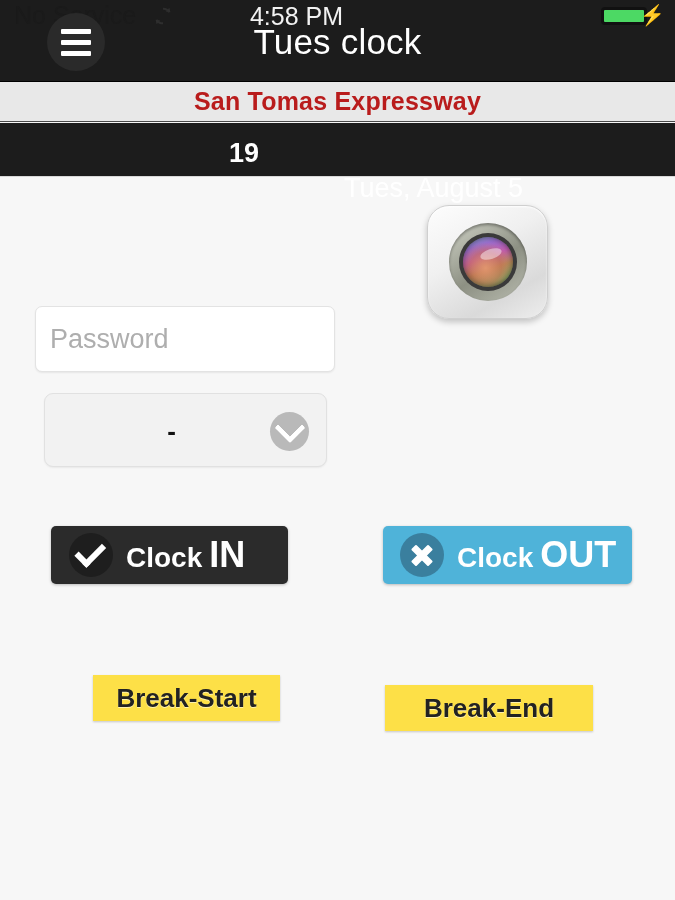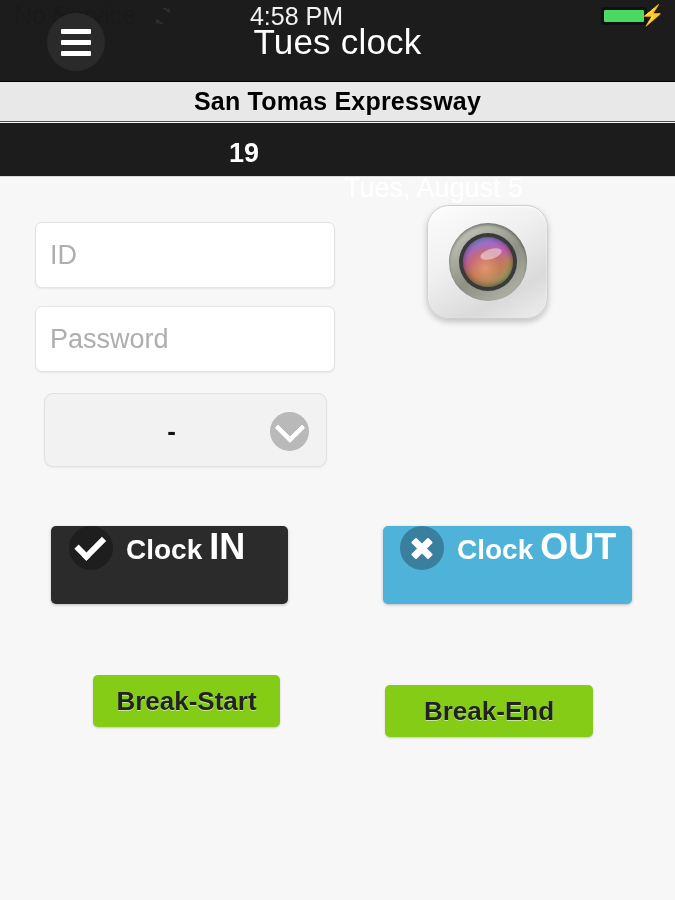--- a/index.html
+++ b/index.html
@@ -74,21 +74,21 @@
 
   
   .location-bar {
     position: absolute; top: 82px; left: 0; width: 675px; height: 40px;
     background: #e8e8e8;
     border-bottom: 1px solid #4a4a4a;
     box-sizing: border-box;
     display: flex; align-items: center; justify-content: center;
   }
   .location-text {
-    font-size: 25px; font-weight: bold; color: #000000; letter-spacing: 0.2px;
+    font-size: 25px; font-weight: bold; color: #b91c1c; letter-spacing: 0.2px;
   }
 
   
   .clock-bar {
     position: absolute; top: 123px; left: 0; width: 675px; height: 54px;
     background: #1c1c1c;
     border-bottom: 1px solid #d8d8d8;
     box-sizing: border-box;
   }
   .clock-group {
@@ -187,23 +187,23 @@
   }
   .lens-glint {
     position: absolute; left: 34%; top: 24%;
     width: 22px; height: 10px; border-radius: 50%;
     background: rgba(255,255,255,0.45);
     transform: rotate(-18deg);
   }
 
   
   .btn-clock {
-    position: absolute; height: 78px;
+    position: absolute; height: 58px;
     border-radius: 5px;
-    display: flex; 
+    display: flex; align-items: center;
     box-sizing: border-box;
     box-shadow: 0 1px 3px rgba(0,0,0,0.25);
   }
   #btn-clock-in {
     left: 51px; top: 526px; width: 237px;
     background: #2b2b2b;
     padding-left: 18px;
   }
   #btn-clock-out {
     left: 383px; top: 526px; width: 249px;
@@ -229,23 +229,23 @@
   }
   .x-mark:before { transform: rotate(45deg); }
   .x-mark:after  { transform: rotate(-45deg); }
   .btn-label {
     margin-left: 13px; color: #ffffff; white-space: nowrap;
   }
   .label-small { font-size: 28px; font-weight: bold; }
   .label-big { font-size: 36px; font-weight: bold; margin-left: 7px; }
 
   .btn-break {
-    position: absolute; height: 52px;
-    background: #84cc16;
-    border-radius: 5px;
+    position: absolute; height: 46px;
+    background: #fde047;
+    border-radius: 0;
     box-shadow: 0 1px 2px rgba(0,0,0,0.2);
     display: flex; align-items: center; justify-content: center;
     box-sizing: border-box;
   }
   #btn-break-start { left: 93px; top: 675px; width: 187px; }
   #btn-break-end   { left: 385px; top: 675px; width: 208px; margin-top: 10px; }
   .break-label {
     font-size: 26px; font-weight: bold; color: #222;
     text-shadow: 0 1px 0 rgba(255,255,255,0.55);
   }
@@ -291,23 +291,20 @@
     <span class="location-text">San Tomas Expressway</span>
   </div>
 
   <div class="clock-bar">
     <div class="clock-group">
       <span class="clock-seconds">19</span>
       <span class="clock-date">Tues, August 5</span>
     </div>
   </div>
 
-  <div class="field" id="field-id">
-    <span class="field-placeholder">ID</span>
-  </div>
 
   <div class="field" id="field-password">
     <span class="field-placeholder">Password</span>
   </div>
 
   <div class="select-wrap">
     <span class="select-value">-</span>
     <span class="select-chevron">
       <span class="chev"></span>
     </span>

